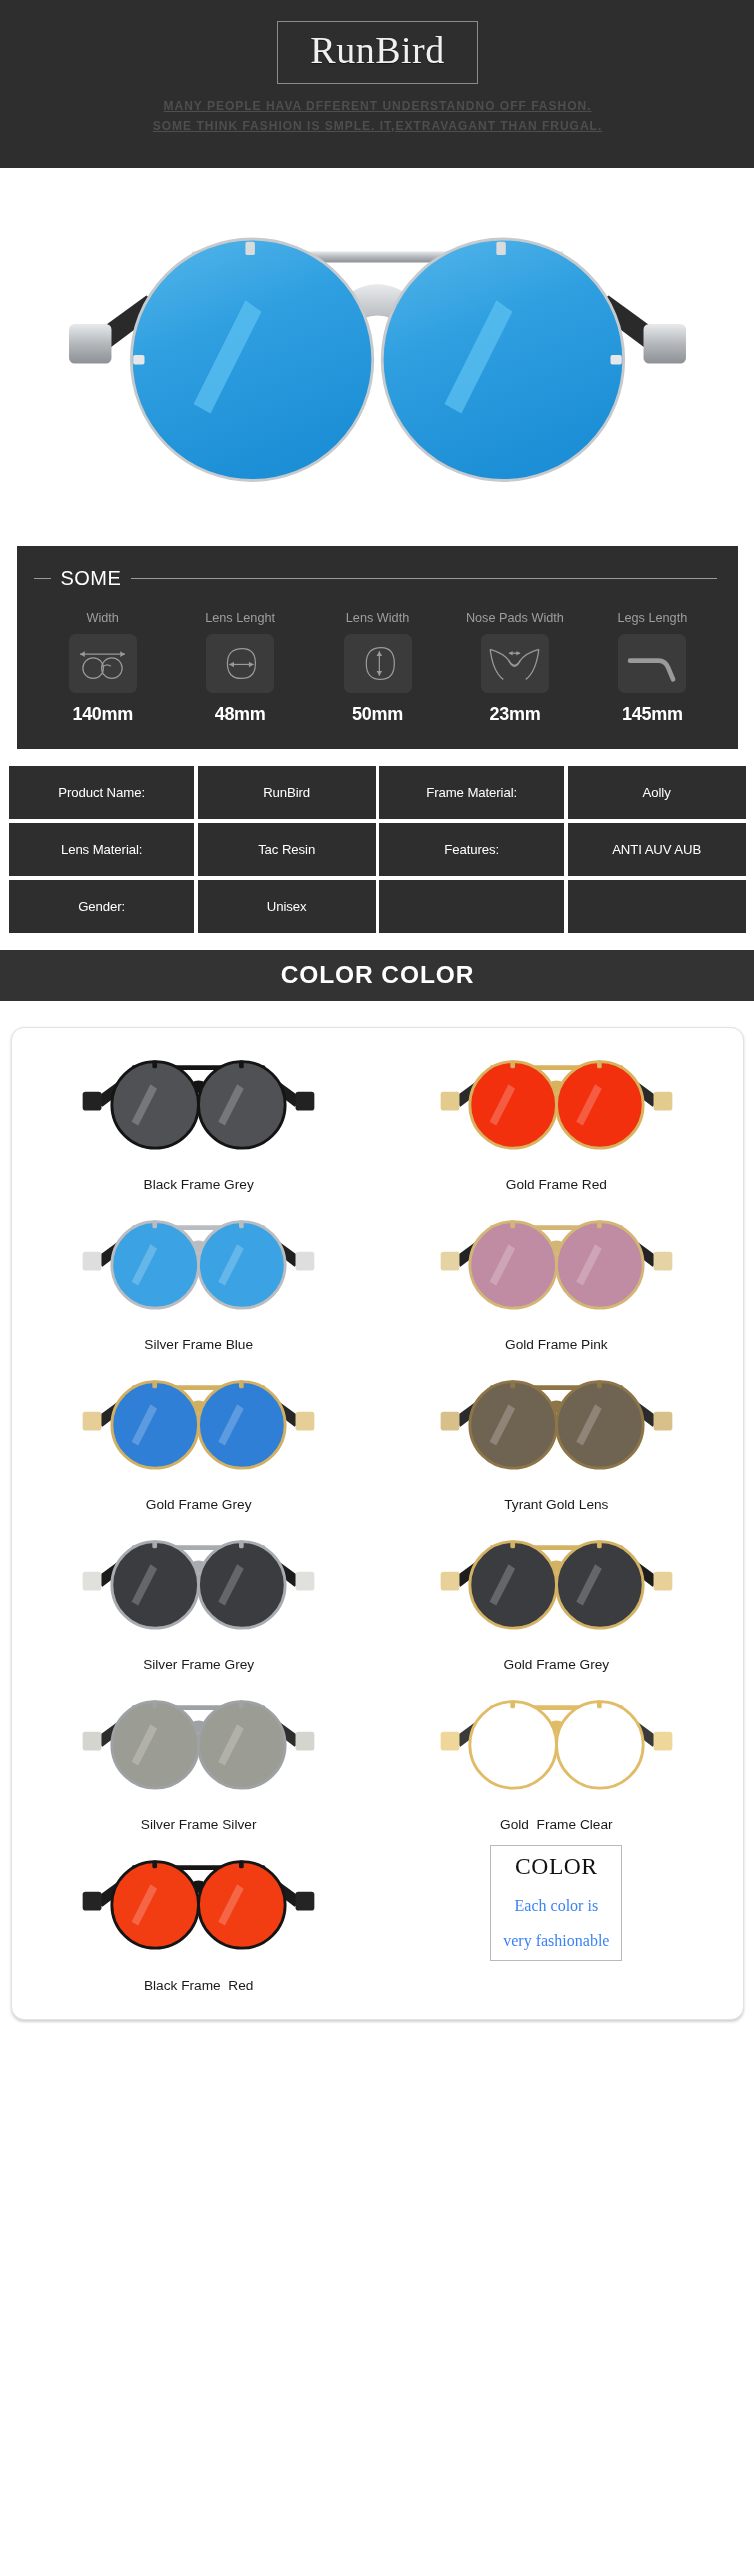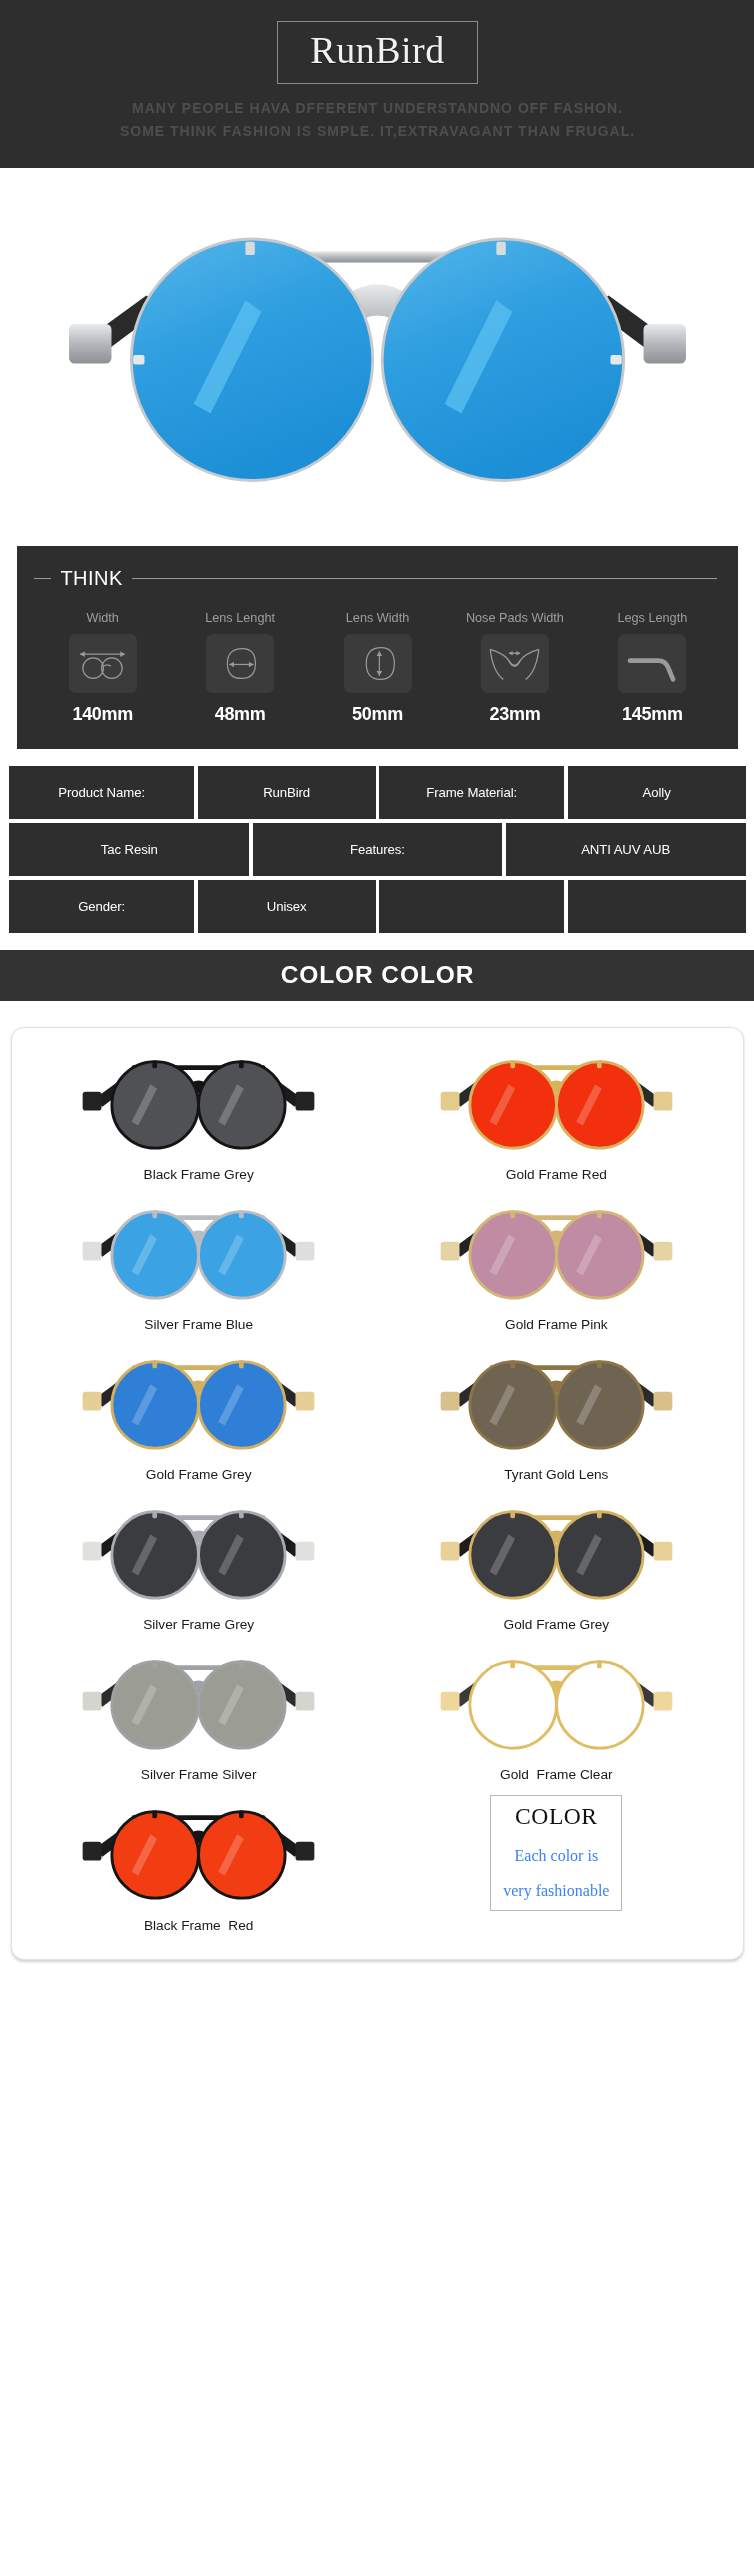--- a/index.html
+++ b/index.html
@@ -29,24 +29,25 @@
     font-size: 38px;
     color: #f0f0f0;
     letter-spacing: 0.5px;
     line-height: 1.2;
     text-shadow: 0 0.9px 0.9px rgba(0,0,0,.5);
   }
   .brand-tagline {
     margin-top: 13.2px;
     text-align: center;
     color: #4e4e4e;
-    font-size: 14px;
+    font-size: 12px;
     font-weight: bold;
     letter-spacing: 1px;
     line-height: 1.65;
+    text-decoration: underline;
   }
 
   
   .hero {
     height: 359px;
     background: #ffffff;
     display: flex;
     align-items: center;
     justify-content: center;
   }
@@ -152,21 +153,21 @@
     align-items: center;
     padding: 5.7px 0 9.4px 0;
   }
   .color-thumb {
     height: 111px;
     display: flex;
     align-items: center;
     justify-content: center;
   }
   .color-name {
-    margin-top: 9px;
+    margin-top: 19px;
     font-size: 13.7px;
     color: #1a1a1a;
     white-space: pre;
   }
   .color-note-box {
     width: 132px;
     border: 0.9px solid #b9b9b9;
     padding: 6.6px 9.4px 9.4px 9.4px;
     text-align: center;
     background: #fff;
@@ -233,21 +234,21 @@
     <rect x="471" y="38" width="10" height="14" rx="2" fill="#d9dbdd"></rect>
     <rect x="86" y="158" width="12" height="10" rx="2" fill="#e5e7e9"></rect>
     <rect x="592" y="158" width="12" height="10" rx="2" fill="#e5e7e9"></rect>
   </svg>
 </div>
 
 <div class="size-wrap">
   <div class="size-panel">
     <div class="size-title-row">
       <div class="size-rule-left"></div>
-      <div class="size-title">THINK</div>
+      <div class="size-title">SOME</div>
       <div class="size-rule-right"></div>
     </div>
     <div class="size-cols">
 
       <div class="size-col">
         <div class="size-label">Width</div>
         <div class="size-icon">
           <svg width="57" height="43" viewBox="0 0 60 46">
             <g stroke="#9a9a9a" fill="none" stroke-width="1.3">
               <circle cx="20" cy="28" r="11"></circle>
@@ -317,20 +318,21 @@
 </div>
 
 <div class="spec-wrap">
   <div class="spec-row">
     <div class="spec-cell k">Product Name:</div>
     <div class="spec-cell v">RunBird</div>
     <div class="spec-cell k">Frame Material:</div>
     <div class="spec-cell v">Aolly</div>
   </div>
   <div class="spec-row">
+    <div class="spec-cell k">Lens Material:</div>
     <div class="spec-cell v">Tac Resin</div>
     <div class="spec-cell k">Features:</div>
     <div class="spec-cell v">ANTI AUV AUB</div>
   </div>
   <div class="spec-row">
     <div class="spec-cell k">Gender:</div>
     <div class="spec-cell v">Unisex</div>
     <div class="spec-cell k"></div>
     <div class="spec-cell v"></div>
   </div>

